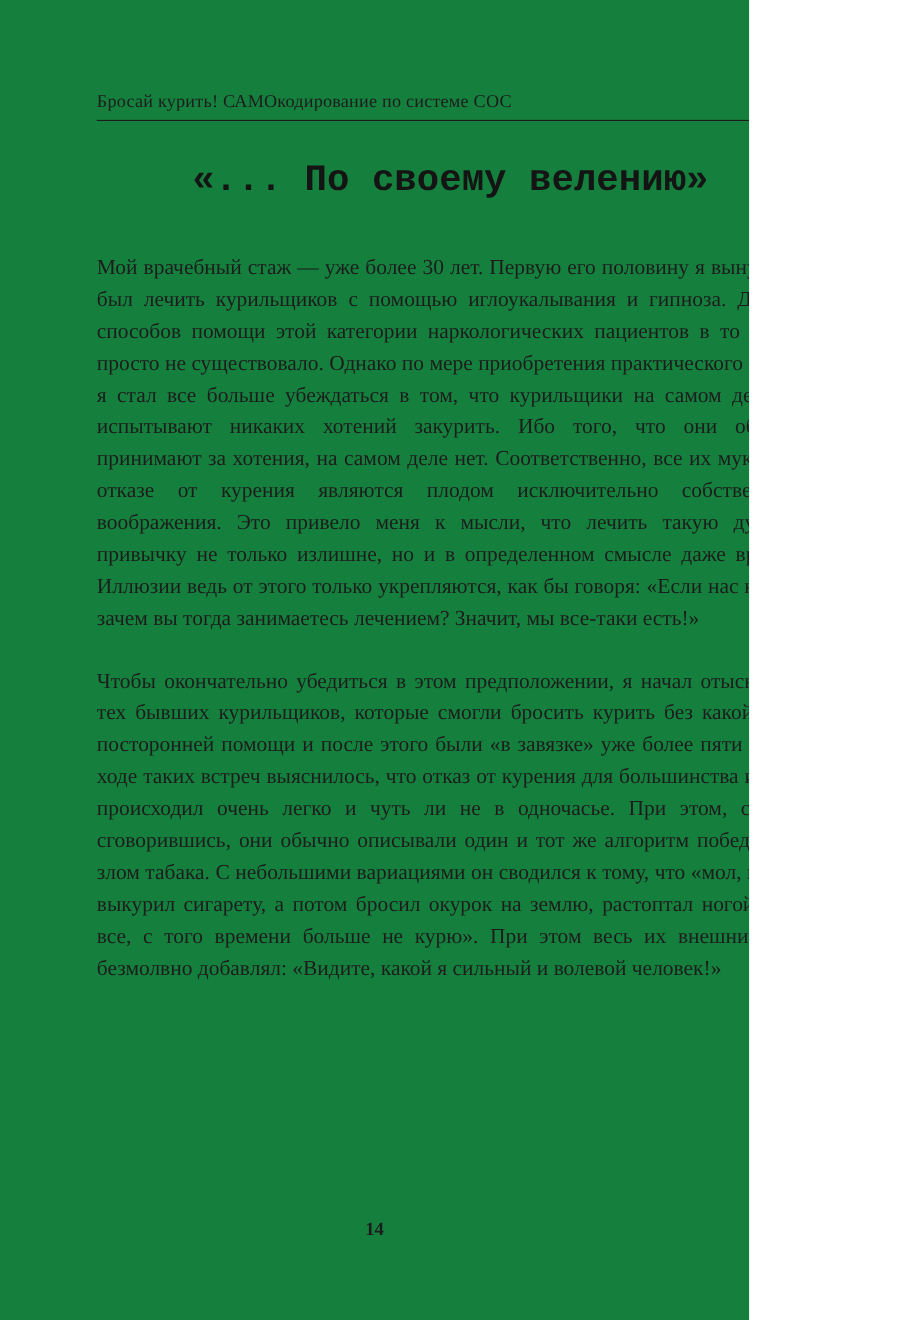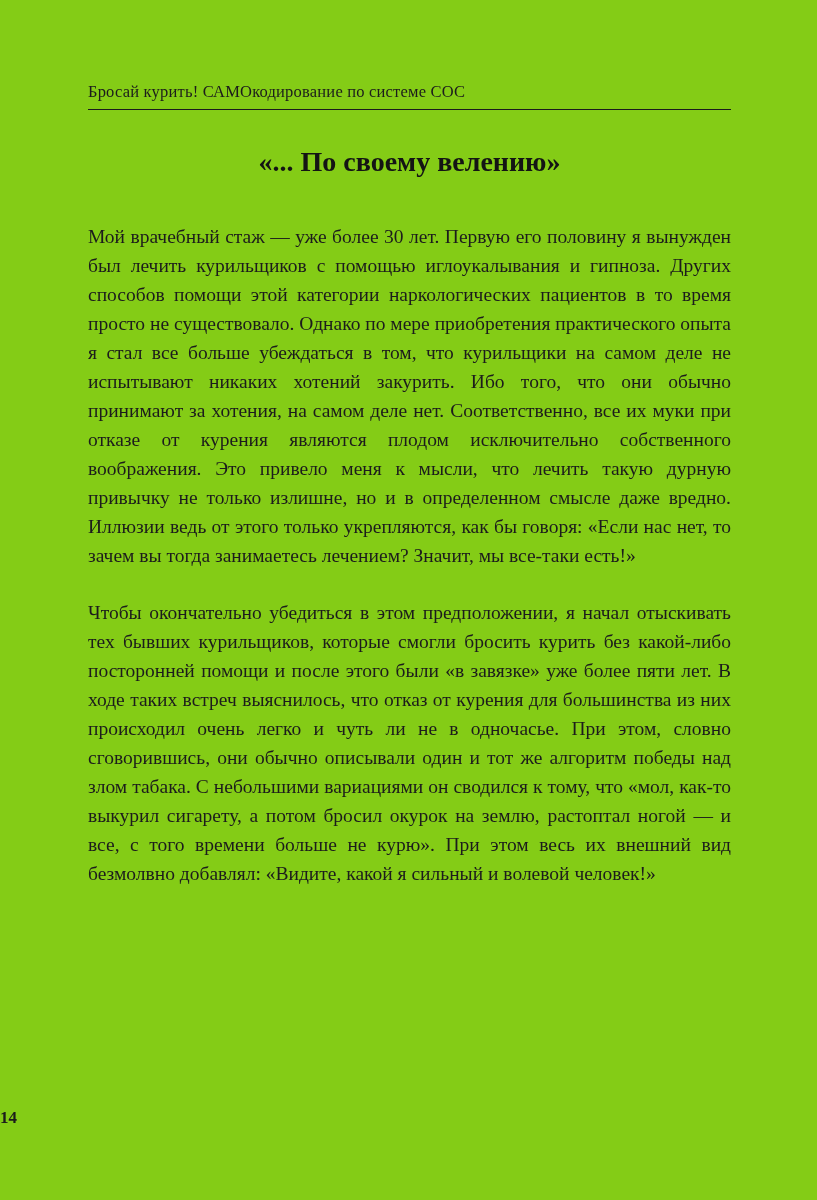--- a/index.html
+++ b/index.html
@@ -1,23 +1,23 @@
 <!DOCTYPE html>
 <html lang="ru"><head>
 <meta charset="utf-8">
 <style>
   * { box-sizing: border-box; }
   html, body { margin: 0; padding: 0; }
   body { background: #ffffff; }
 
   .page {
     position: relative;
-    width: 817px;
+    width: 681px;
     height: 1200px;
-    background: #84cc16;
+    background: #15803d;
     overflow: hidden;
     font-family: "Liberation Serif", serif;
     color: #1c1c1c;
   }
 
   .content {
     position: absolute;
     left: 88px;
     top: 82px;
     width: 643px;
@@ -25,43 +25,44 @@
 
   .running-header {
     font-size: 16.5px;
     letter-spacing: 0.2px;
     padding-bottom: 7px;
     border-bottom: 1.5px solid #1c1c1c;
   }
 
   .chapter-title {
     margin: 36px 0 0 0;
-    font-family: Liberation Serif, serif;
+    font-family: Liberation Mono, monospace;
     font-weight: 700;
-    font-size: 28px;
+    font-size: 34px;
     line-height: 1.15;
     text-align: center;
     color: #141414;
   }
 
   .body-text { margin-top: 44px; }
 
   .body-text p {
     margin: 0 0 28px 0;
     font-size: 19.5px;
     line-height: 29px;
     text-align: justify;
     color: #1c1c1c;
   }
 
   .page-number {
     position: absolute;
     left: 0;
     right: 0;
     top: 1108px;
+    text-align: center;
     font-weight: 700;
     font-size: 17px;
     color: #1c1c1c;
   }
 </style>
 </head>
 <body>
 
 <div class="page">
   <div class="content">

